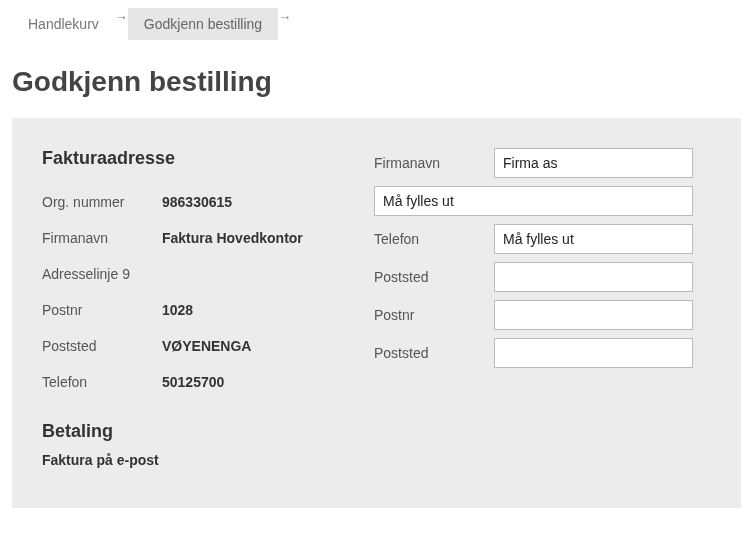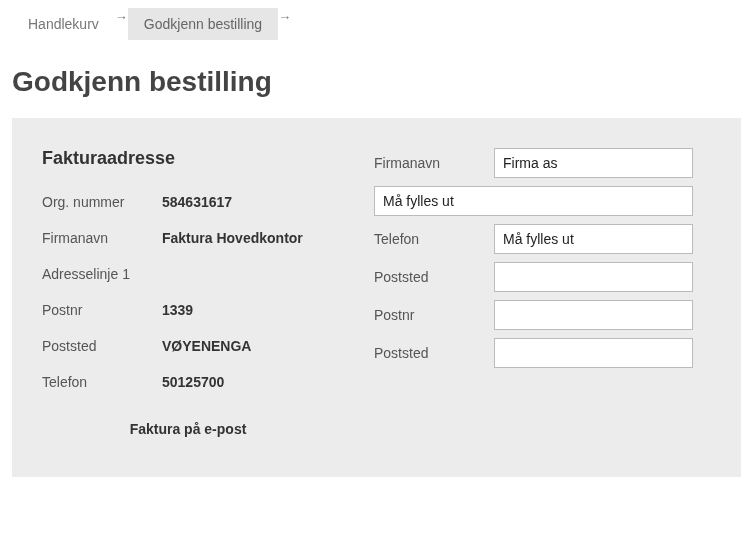--- a/index.html
+++ b/index.html
@@ -13,65 +13,66 @@
     .cols { display: flex; gap: 40px; }
     .col { flex: 1; }
     .section-title { font-size: 18px; font-weight: 700; color: #333; margin-bottom: 22px; }
     .row { display: flex; align-items: center; margin-bottom: 14px; min-height: 22px; }
     .row-input { margin-bottom: 8px; }
     .label { width: 120px; color: #555; font-size: 14px; flex-shrink: 0; }
     .value { font-weight: 700; color: #333; font-size: 14px; }
     .input { flex: 1; height: 30px; border: 1px solid #bbb; background: #fff; padding: 2px 8px; font-size: 14px; color: #222; font-family: inherit; }
     .payment-section { margin-top: 28px; }
     .payment-title { font-size: 18px; font-weight: 700; color: #333; margin-bottom: 10px; }
-    .payment-value { font-size: 14px; font-weight: 700; color: #333; text-align: center; }
+    .payment-value { font-size: 14px; font-weight: 700; color: #333; }
   </style>
 </head>
 <body>
 
 <div class="breadcrumb">
   <span class="breadcrumb-item">Handlekurv</span>
   <span class="breadcrumb-arrow">→</span>
   <span class="breadcrumb-item active">Godkjenn bestilling</span>
   <span class="breadcrumb-arrow">→</span>
 </div>
 
 <h1 class="page-title">Godkjenn bestilling</h1>
 
 <div class="panel">
   <div class="cols">
     <div class="col">
       <div class="section-title">Fakturaadresse</div>
 
       <div class="row">
         <div class="label">Org. nummer</div>
-        <div class="value">584631617</div>
+        <div class="value">986330615</div>
       </div>
       <div class="row">
         <div class="label">Firmanavn</div>
         <div class="value">Faktura Hovedkontor</div>
       </div>
       <div class="row">
-        <div class="label">Adresselinje 1</div>
+        <div class="label">Adresselinje 9</div>
         <div class="value"></div>
       </div>
       <div class="row">
         <div class="label">Postnr</div>
-        <div class="value">1339</div>
+        <div class="value">1028</div>
       </div>
       <div class="row">
         <div class="label">Poststed</div>
         <div class="value">VØYENENGA</div>
       </div>
       <div class="row">
         <div class="label">Telefon</div>
         <div class="value">50125700</div>
       </div>
 
       <div class="payment-section">
+        <div class="payment-title">Betaling</div>
         <div class="payment-value">Faktura på e-post</div>
       </div>
     </div>
 
     <div class="col">
 
       <div class="row row-input">
         <div class="label">Firmanavn</div>
         <input class="input" type="text" value="Firma as" style="">
       </div>

